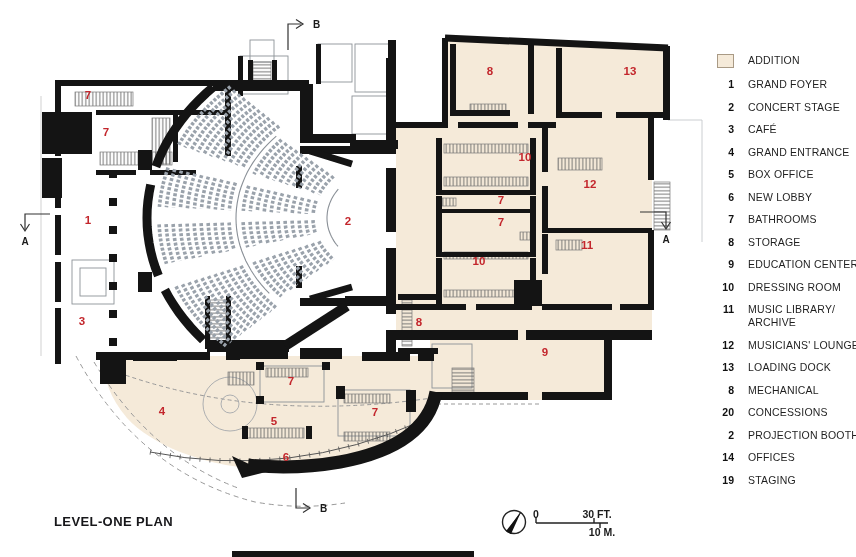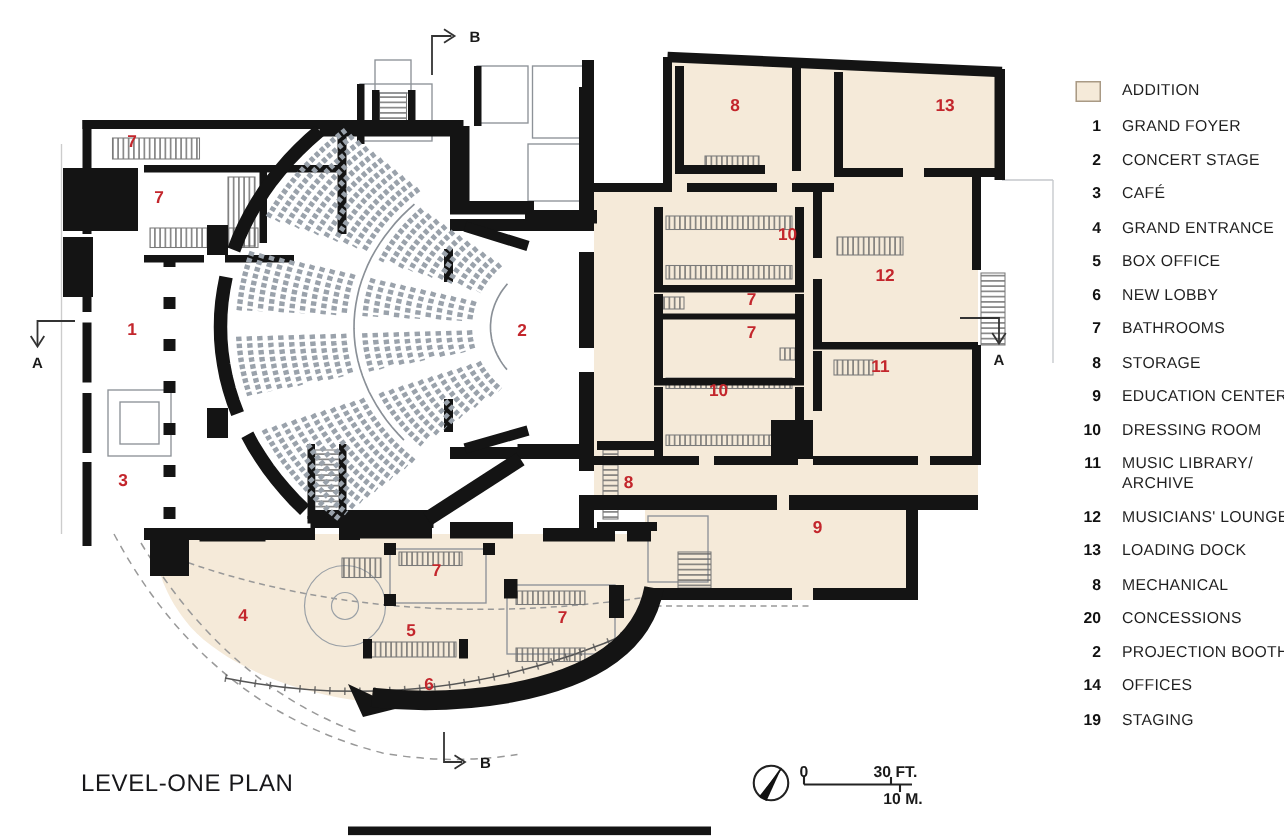--- a/index.html
+++ b/index.html
@@ -12,21 +12,21 @@
   text.mk{font:700 10px "Liberation Sans",sans-serif;fill:#1a1a1a;}
   text.sc{font:700 10.5px "Liberation Sans",sans-serif;fill:#1a1a1a;}
   .legend{position:absolute;left:710px;top:54px;width:150px;color:#1f1f1f;}
   .lrow{display:flex;align-items:flex-start;margin-bottom:9.5px;}
   .lnum{width:24px;text-align:right;font-weight:700;font-size:10.5px;line-height:13px;color:#111;flex:0 0 24px;}
   .llab{margin-left:14px;font-size:10.5px;line-height:13px;letter-spacing:.2px;width:118px;}
   .swatch{display:inline-block;width:15px;height:12px;background:var(--beige);
           border:1px solid #a99a85;margin-top:0;}
   .addrow{margin-bottom:10px;}
   .addrow .swx{width:24px;flex:0 0 24px;display:flex;justify-content:flex-end;}
-  .plan-title{position:absolute;left:54px;top:514px;font-size:16px;font-weight:400;
+  .plan-title{position:absolute;left:54px;top:514px;font-size:13px;font-weight:700;
               letter-spacing:.4px;color:#17171a;}
 </style>
 </head>
 <body>
 
 <div class="stage">
 
 <svg id="plan" width="710" height="557" viewBox="0 0 710 557">
   <defs>
     <pattern id="cv" width="3.5" height="8" patternUnits="userSpaceOnUse">

